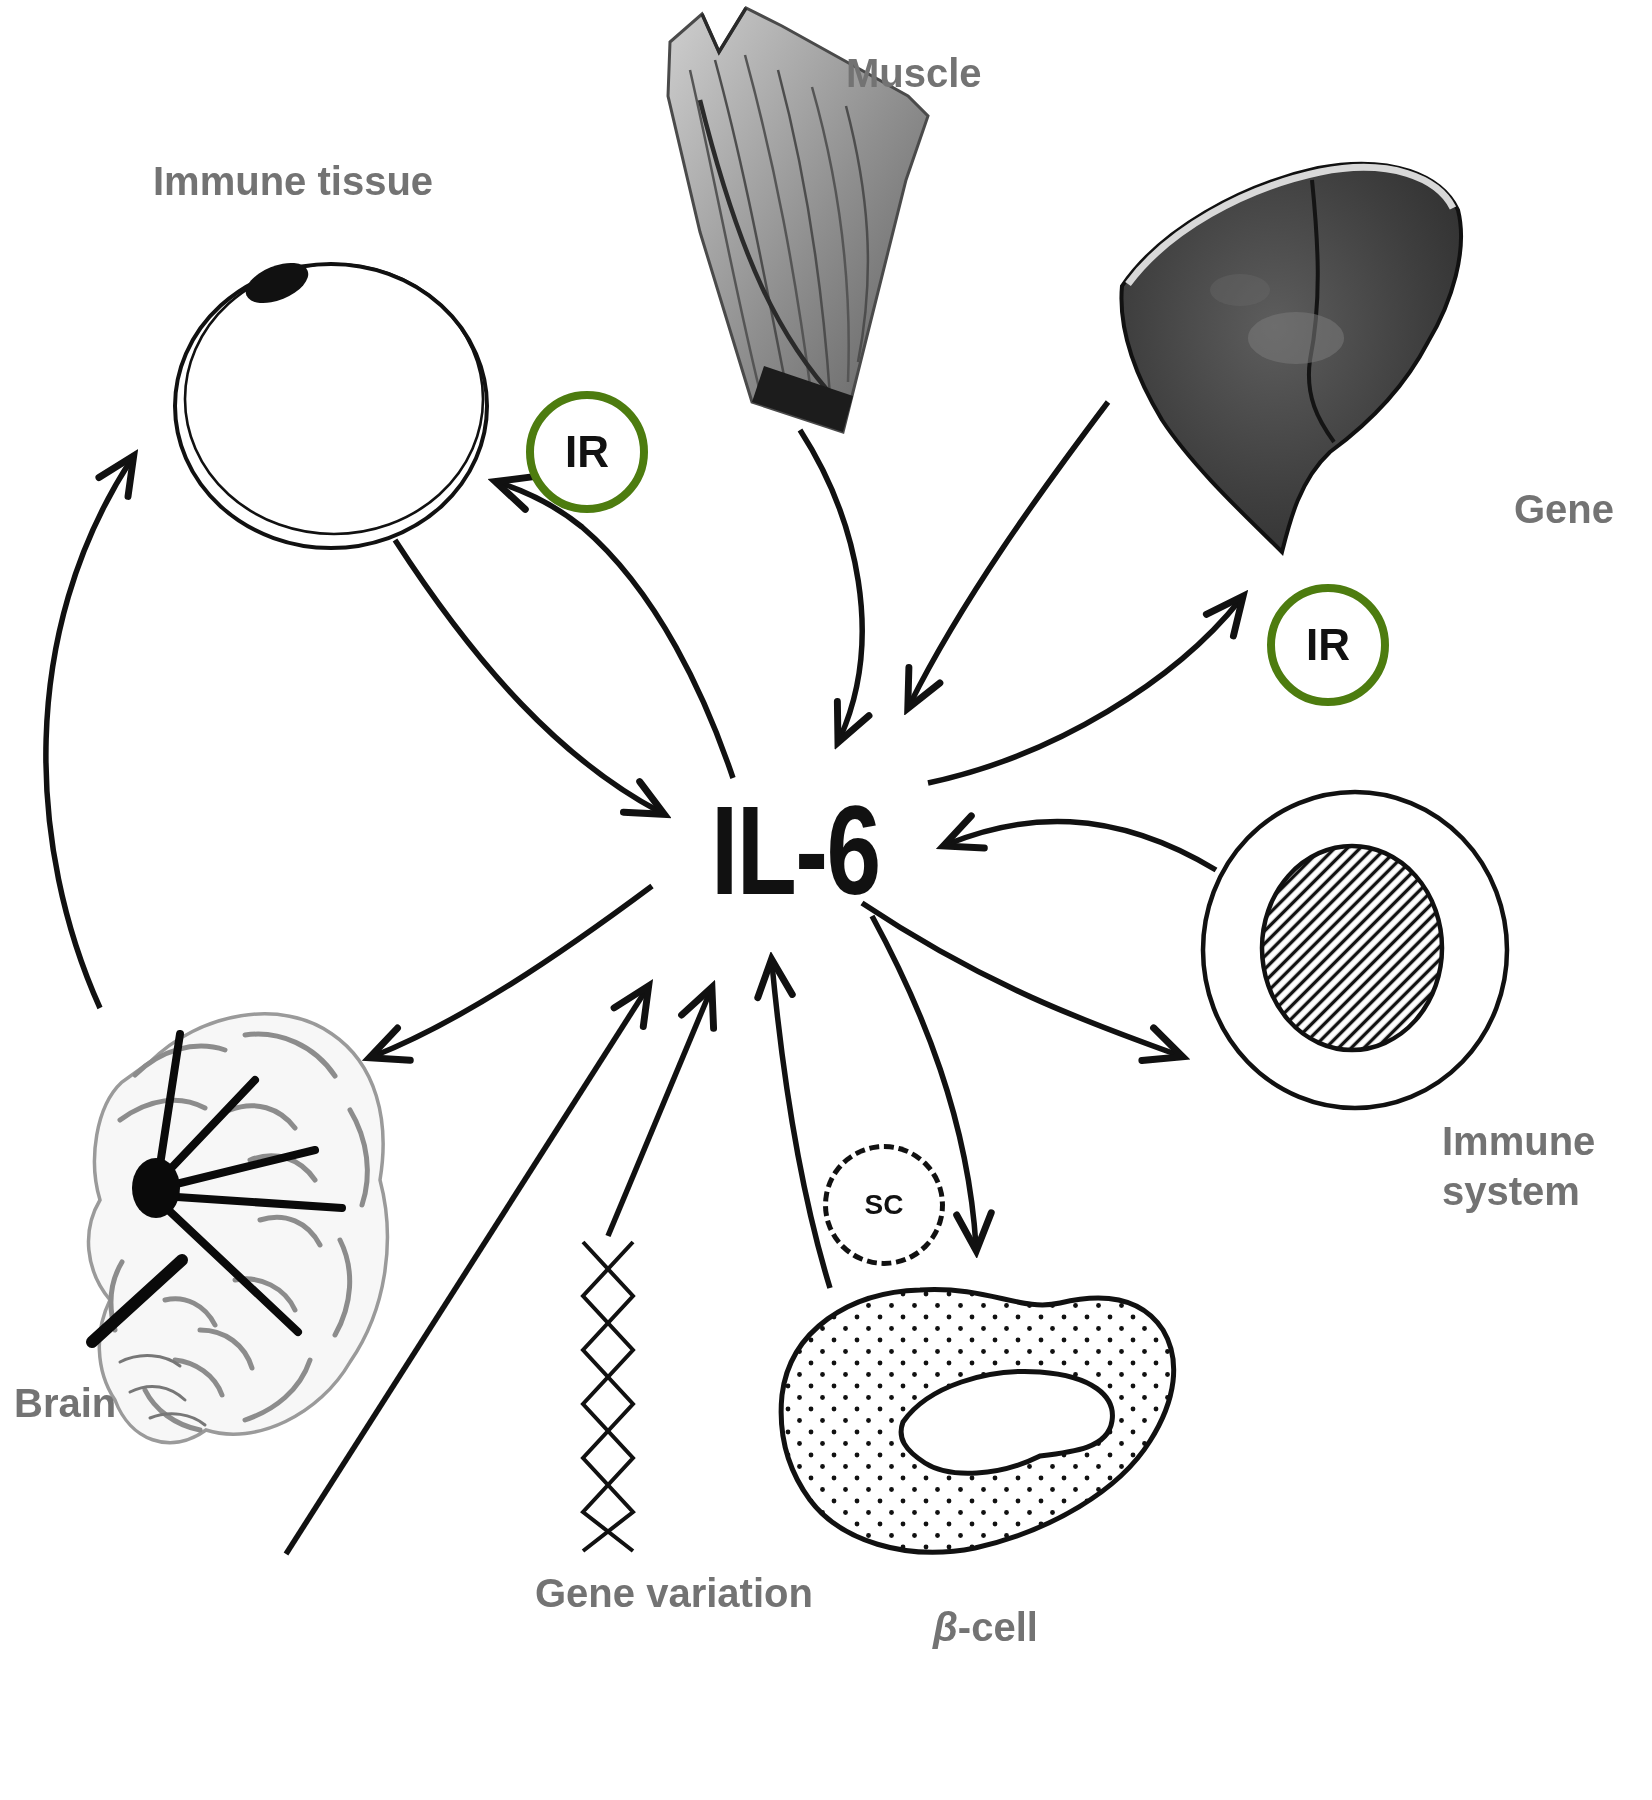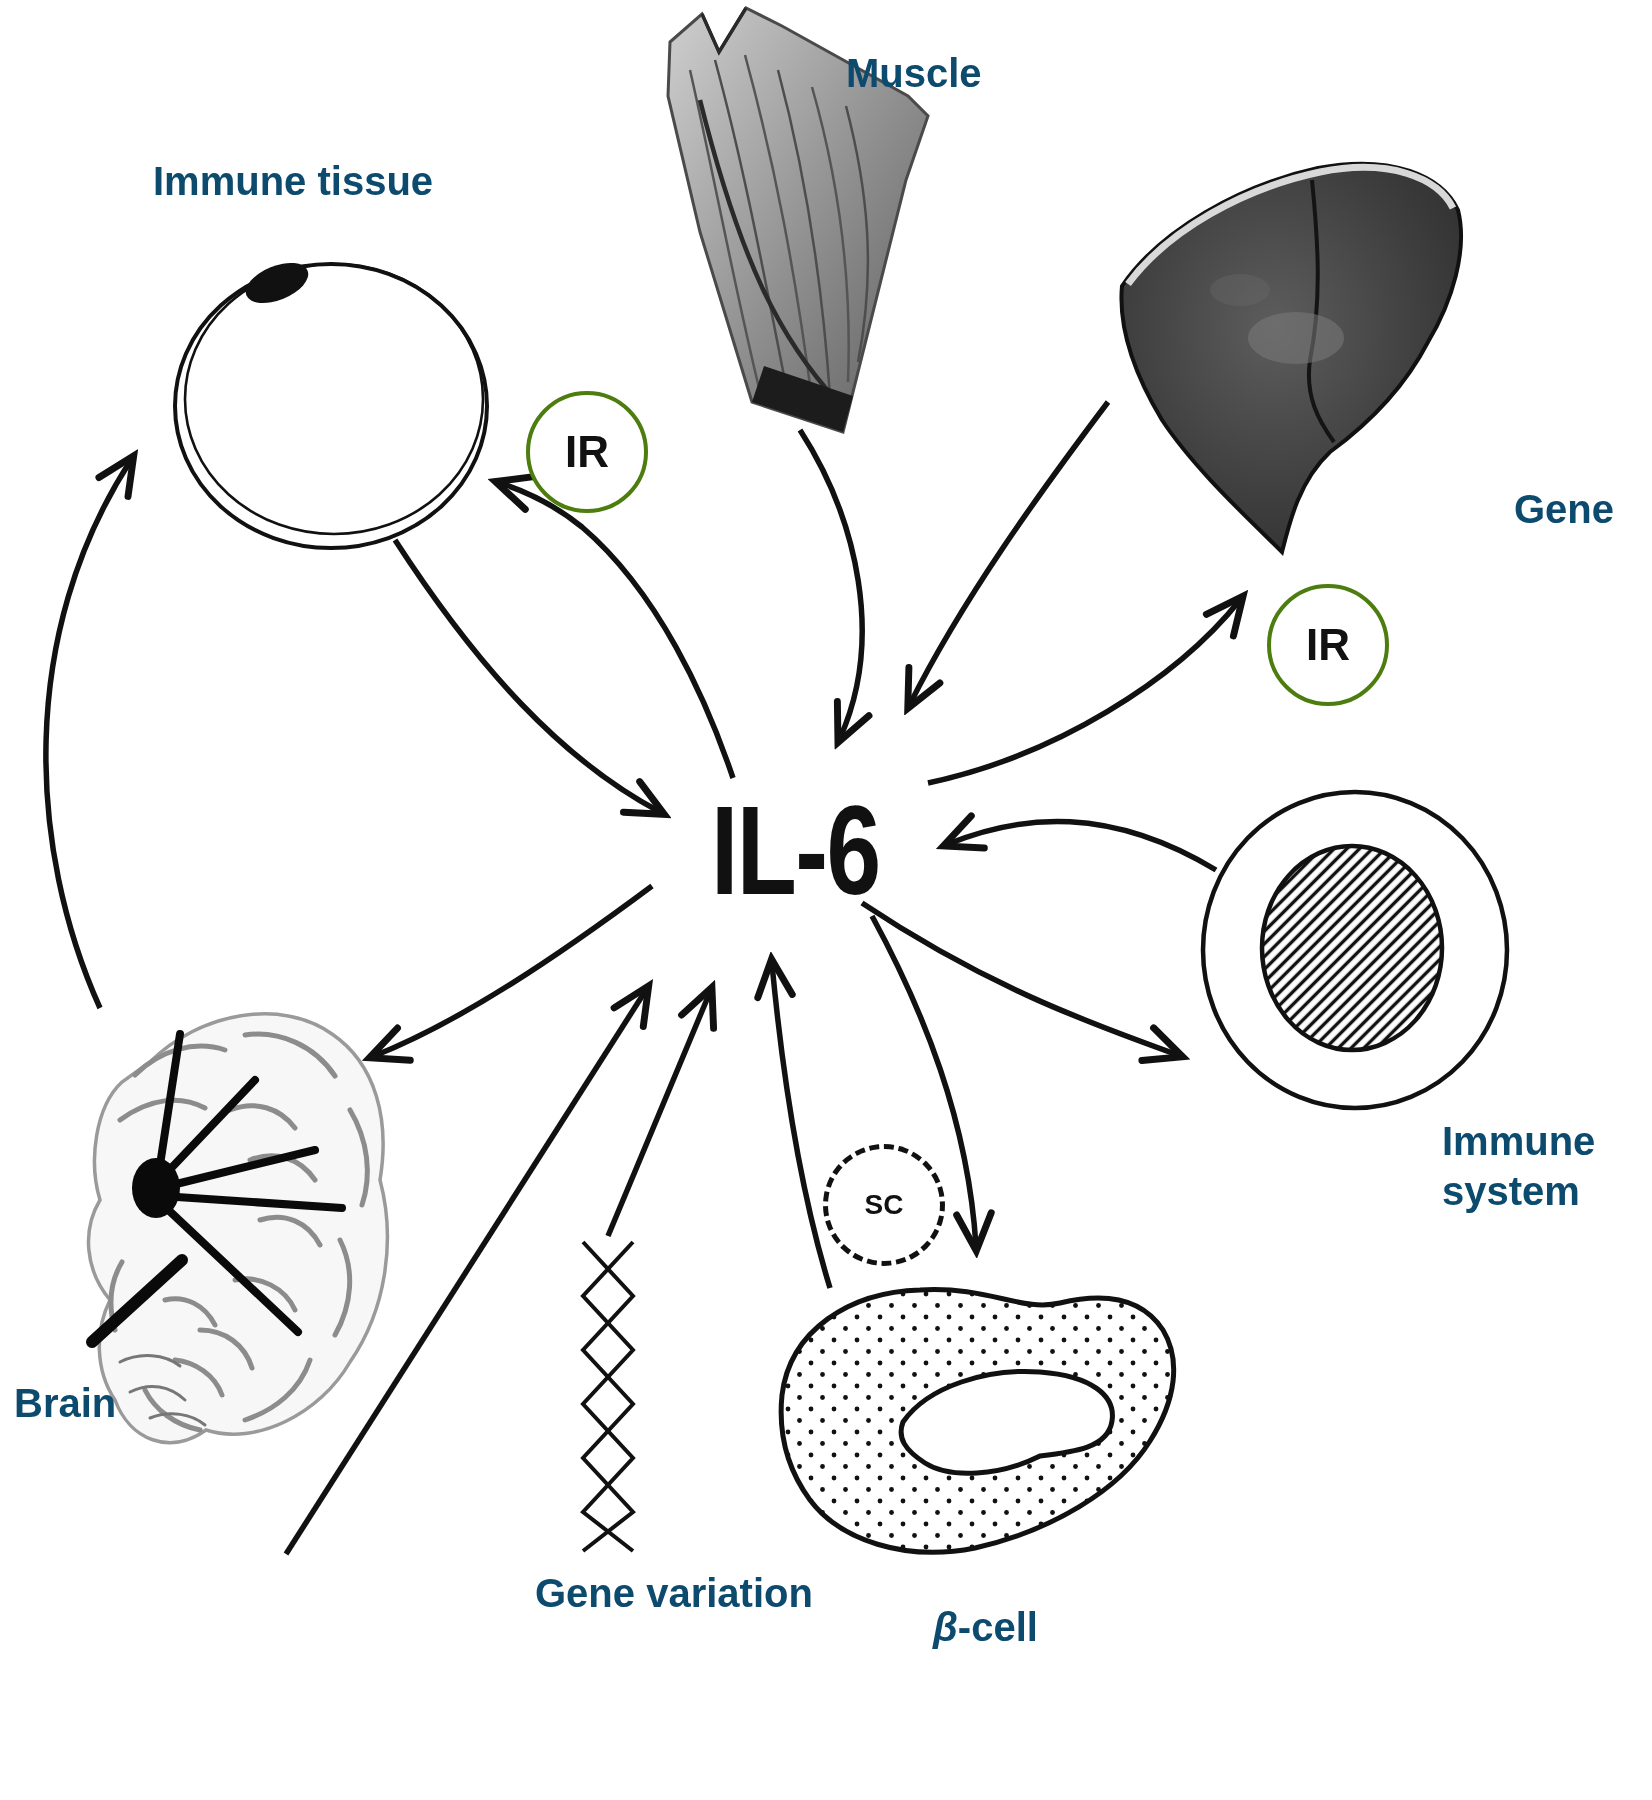--- a/index.html
+++ b/index.html
@@ -3,29 +3,29 @@
 <meta charset="utf-8">
 <style>
   html,body{margin:0;padding:0;background:#ffffff;}
   .canvas{
     position:relative;width:1652px;height:1800px;background:#ffffff;
     font-family:"Liberation Sans",sans-serif;color:#111;overflow:hidden;
   }
   .layer{position:absolute;left:0;top:0;}
   .lbl{
     position:absolute;font-weight:700;font-size:40px;line-height:46px;
-    white-space:nowrap;color:#0c4a6e;
+    white-space:nowrap;color:#737373;
   }
   .lbl .line{line-height:50px;}
   #il6{
     position:absolute;left:711px;top:788px;font-weight:700;font-size:126px;
     letter-spacing:-2px;line-height:1;transform:scaleX(0.78);transform-origin:left top;
   }
   .badge{
-    position:absolute;border:4px solid #4d7c0f;border-radius:50%;background:#fff;
+    position:absolute;border:8px solid #4d7c0f;border-radius:50%;background:#fff;
     display:flex;align-items:center;justify-content:center;
     font-weight:700;font-size:44px;box-sizing:border-box;
   }
   .badge.dashed{border:5px dashed #111;font-size:28px;}
   .beta{font-style:italic;}
 </style>
 </head>
 <body>
 
 <div class="canvas">

